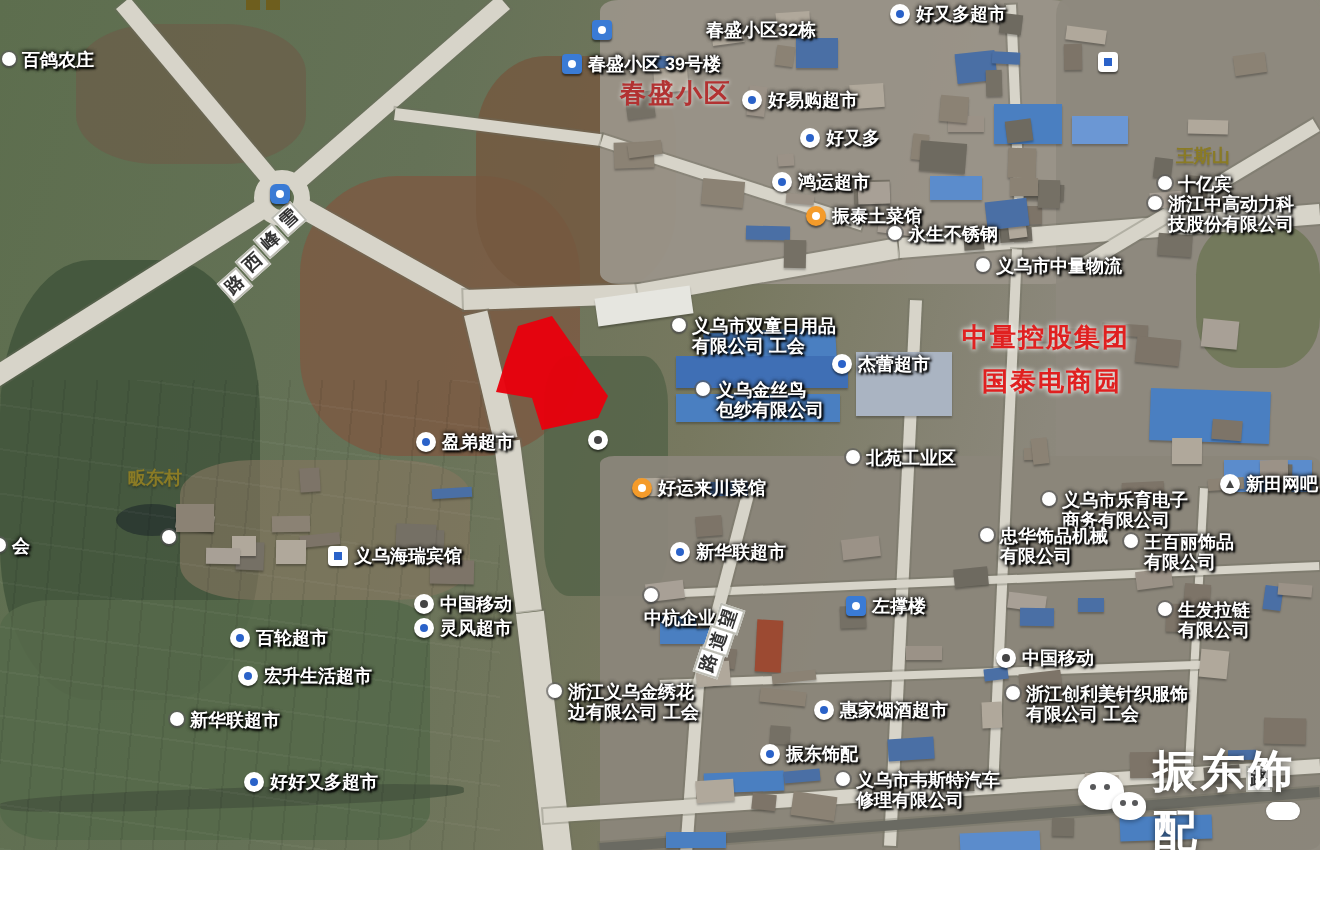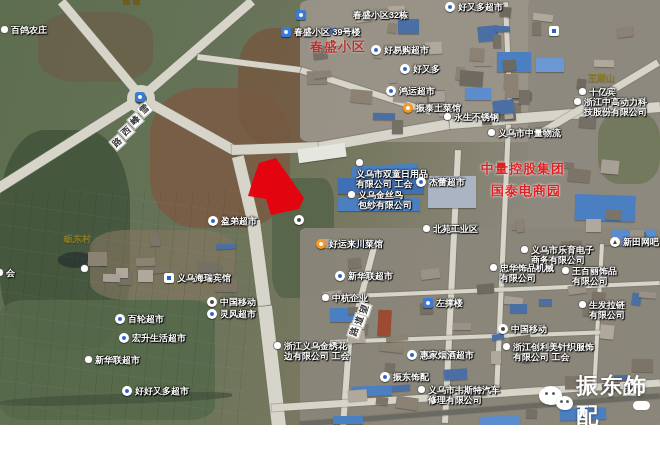--- a/index.html
+++ b/index.html
@@ -324,21 +324,21 @@
         <div class="poi red-lg" style="left: 481px; top: 164px;">
           <span class="tx">
             <div>中量控股集团</div>
           </span>
         </div>
         <div class="poi red-lg" style="left: 491px; top: 186px;">
           <span class="tx">
             <div>国泰电商园</div>
           </span>
         </div>
-        <div class="poi" style="left: 356px; top: 158px; flex-direction: column;">
+        <div class="poi" style="left: 336px; top: 158px;">
           <span class="ic dot"></span>
           <span class="tx">
             <div>义乌市双童日用品</div>
             <div>有限公司 工会</div>
           </span>
         </div>
         <div class="poi" style="left: 416px; top: 177px;">
           <span class="ic shop"></span>
           <span class="tx">
             <div>杰蕾超市</div>
@@ -368,21 +368,21 @@
           <span class="tx">
             <div>好运来川菜馆</div>
           </span>
         </div>
         <div class="poi" style="left: 335px; top: 271px;">
           <span class="ic shop"></span>
           <span class="tx">
             <div>新华联超市</div>
           </span>
         </div>
-        <div class="poi" style="left: 322px; top: 293px;">
+        <div class="poi" style="left: 322px; top: 293px; flex-direction: column;">
           <span class="ic dot"></span>
           <span class="tx">
             <div>中杭企业</div>
           </span>
         </div>
         <div class="poi" style="left: 423px; top: 298px; align-items: flex-end;">
           <span class="ic bldg"></span>
           <span class="tx">
             <div>左撑楼</div>
           </span>

